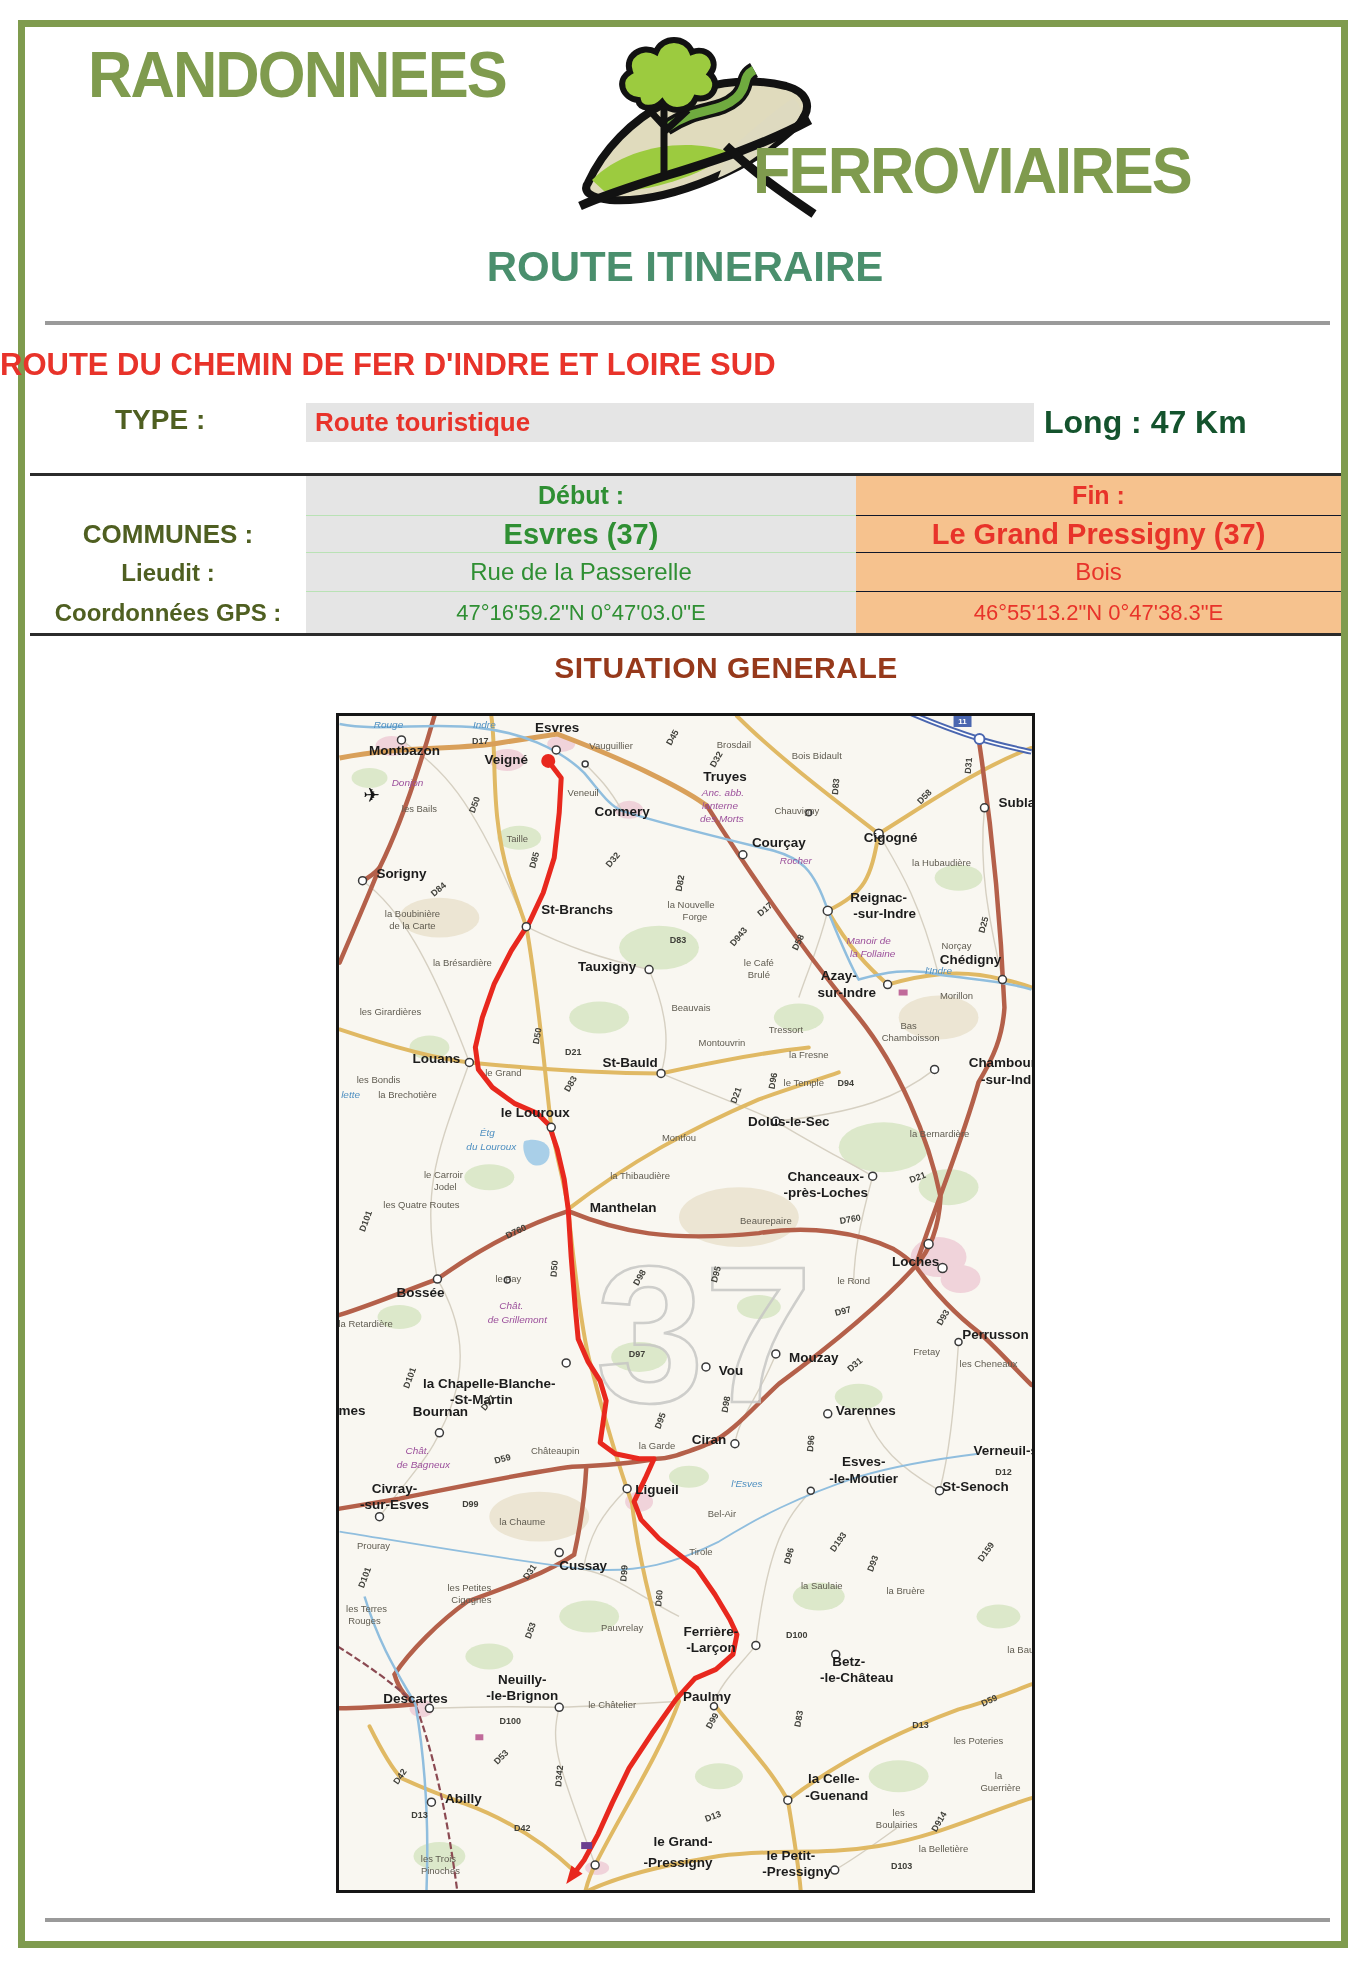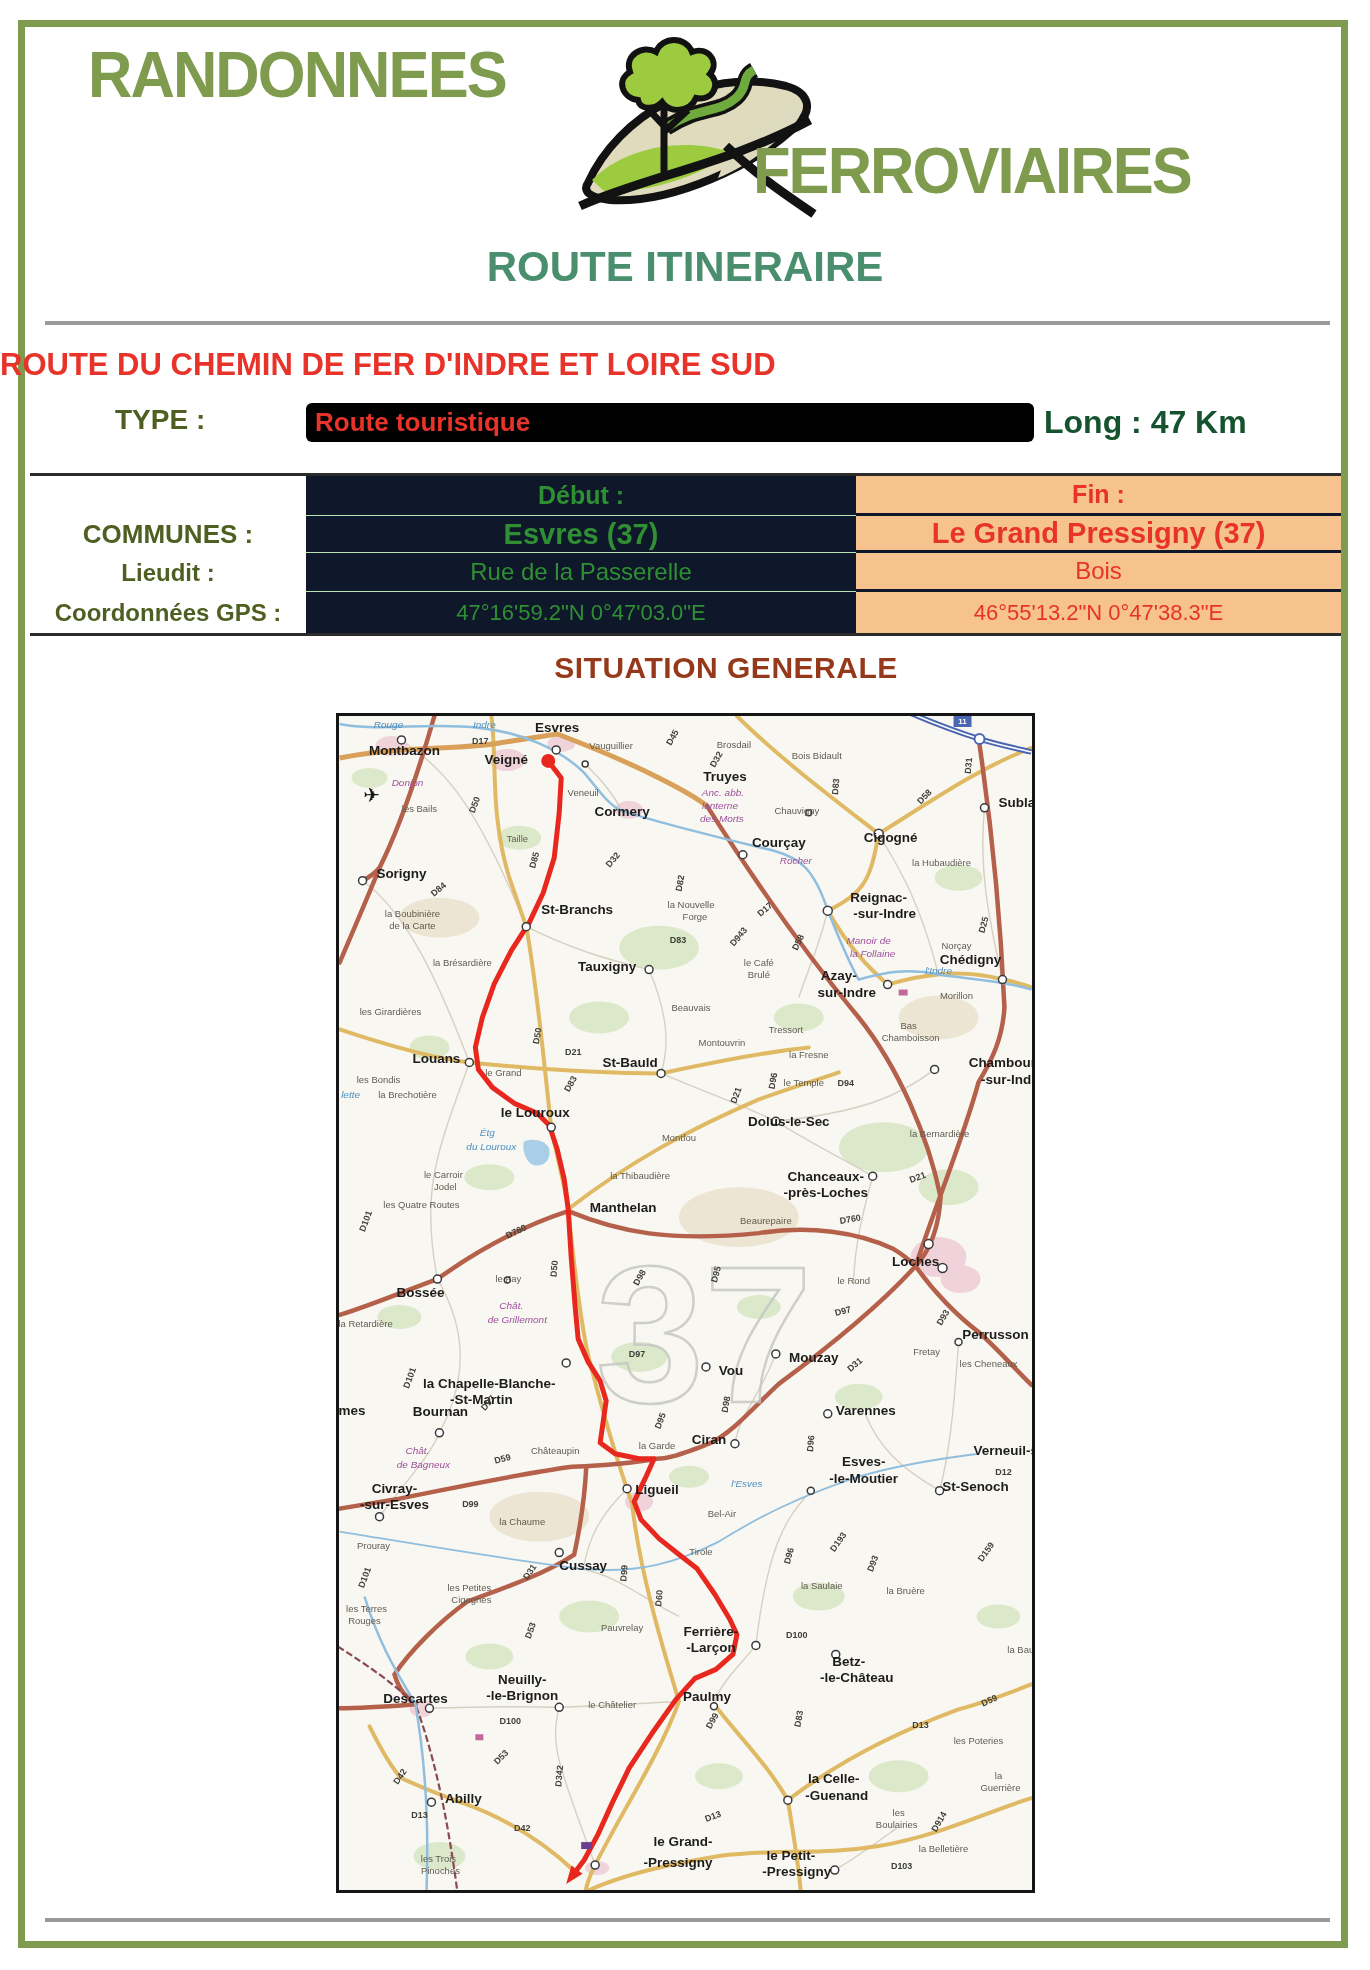--- a/index.html
+++ b/index.html
@@ -31,38 +31,38 @@
   #hr1{top:321px;}
   #hr2{top:1918px;}
 
   #route-title{
     position:absolute;left:0;top:347px;width:100%;
     font-size:31px;font-weight:bold;color:#e8332a;
   }
 
   #type-label{position:absolute;left:115px;top:404px;font-size:28px;font-weight:bold;color:#4f5f21;}
   #type-box{
-    position:absolute;left:306px;top:403px;width:728px;height:39px;background:#000000;
-    font-size:26px;font-weight:bold;color:#e8332a;line-height:39px;padding-left:9px;box-sizing:border-box;border-radius:6px;
+    position:absolute;left:306px;top:403px;width:728px;height:39px;background:#e5e5e5;
+    font-size:26px;font-weight:bold;color:#e8332a;line-height:39px;padding-left:9px;box-sizing:border-box;
   }
   #long-label{position:absolute;left:1044px;top:404px;font-size:32px;font-weight:bold;color:#14532d;}
 
   #communes-table{
     position:absolute;left:30px;top:473px;width:1311px;height:157px;
     border-top:3px solid #2b2b2b;border-bottom:3px solid #2b2b2b;
     display:grid;grid-template-columns:276px 550px 485px;
   }
   .tcol{display:grid;grid-template-rows:40px 37px 39px 41px;}
   .tcell{display:flex;align-items:center;justify-content:center;text-align:center;}
   #col-labels{color:#4f5f21;font-weight:bold;}
-  #col-start{background:#0f172a;color:#2f8f33;}
+  #col-start{background:#e5e5e5;color:#2f8f33;}
   #col-start .tcell{border-bottom:1px solid #b9e2b5;}
   #col-start .tcell:last-child{border-bottom:none;}
   #col-end{background:#f6c28e;color:#e8332a;}
-  #col-end .tcell{border-bottom:3px solid #0f172a;}
+  #col-end .tcell{border-bottom:1px solid #0f172a;}
   #col-end .tcell:last-child{border-bottom:none;}
   .fs-hd{font-size:25px;font-weight:bold;}
   .fs-com{font-size:29px;font-weight:bold;}
   .fs-lieu{font-size:24px;text-align:center;}
   .fs-gps{font-size:22px;}
   .lab-com{font-size:26px;}
   .lab-other{font-size:24px;}
 
   #situation-title{
     position:absolute;left:0;top:651px;width:100%;text-align:center;

